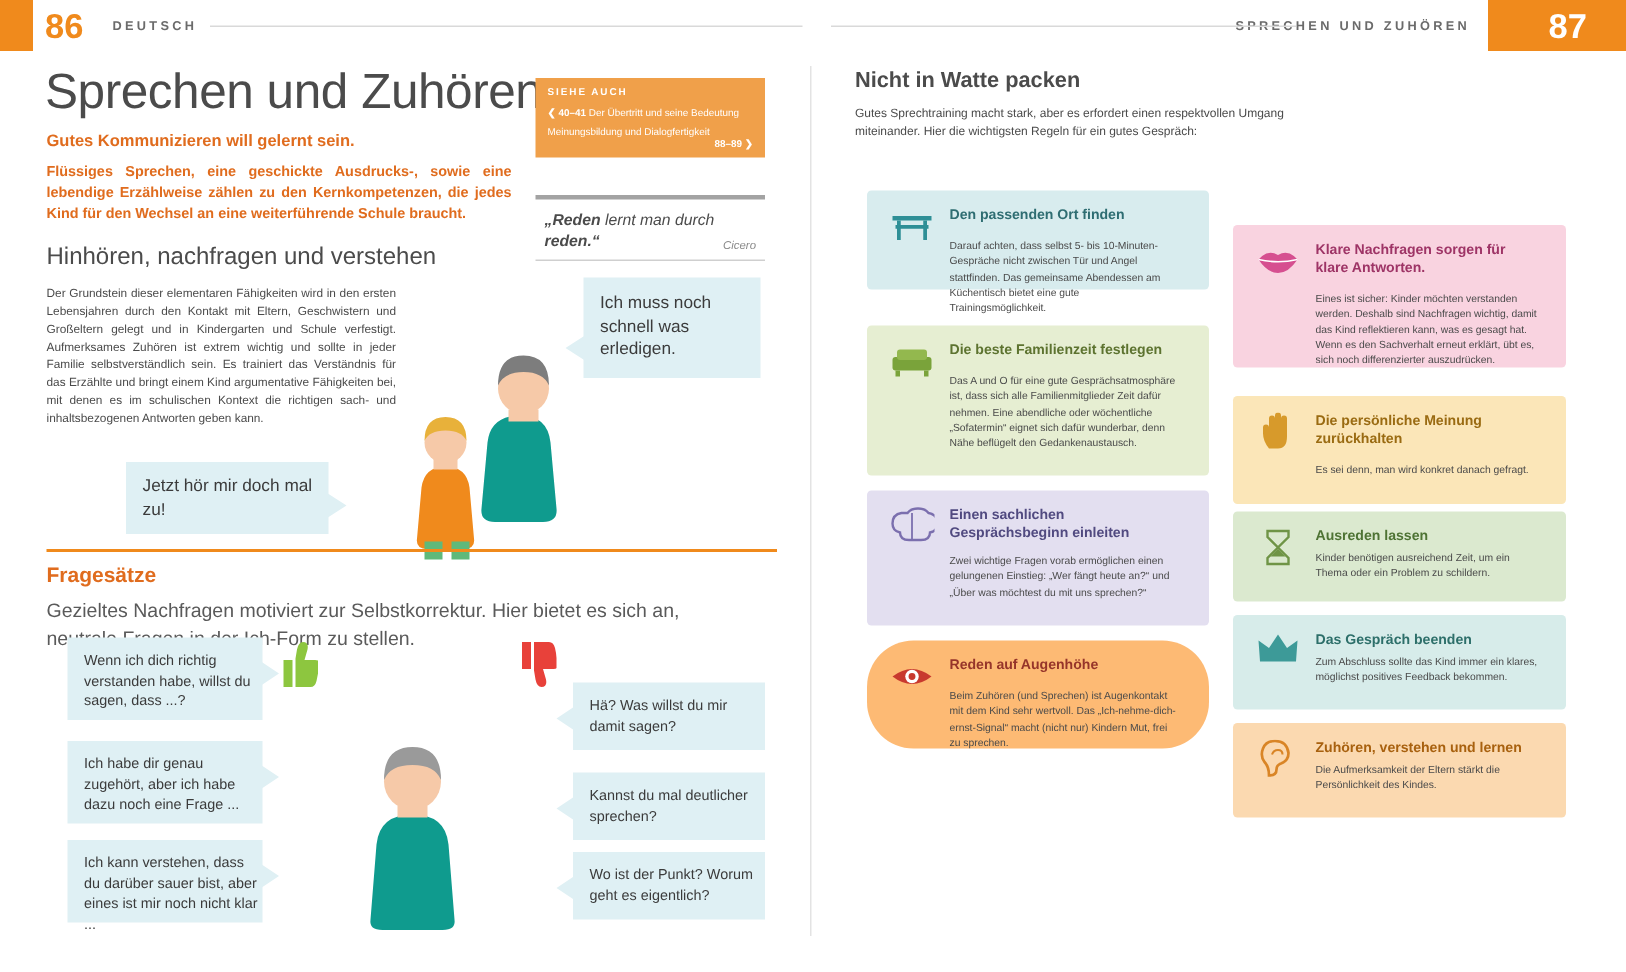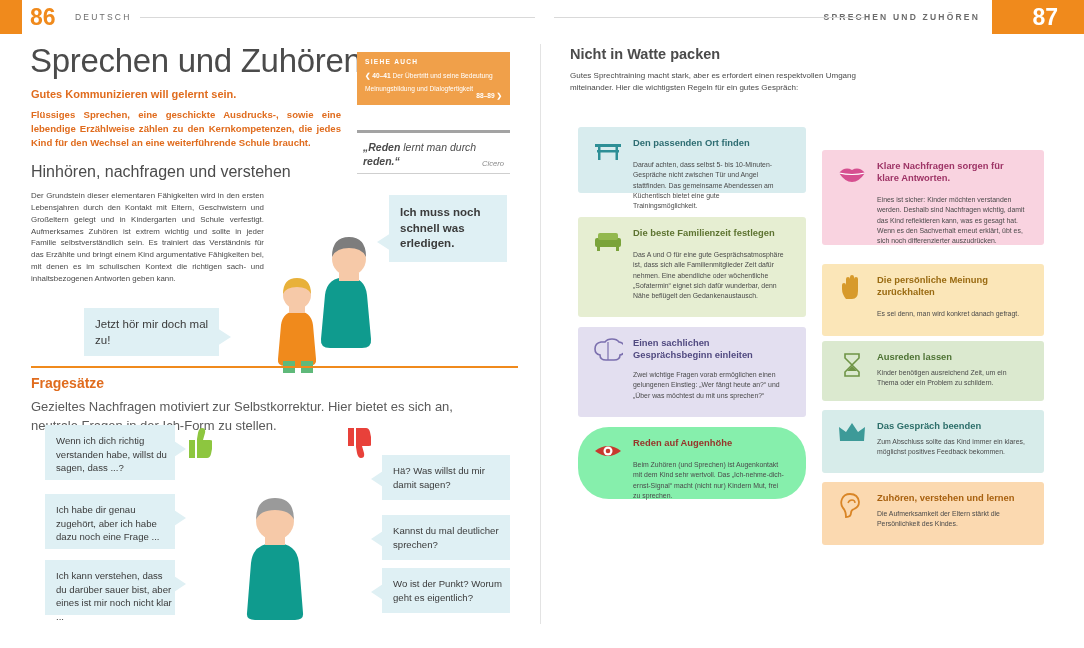--- a/index.html
+++ b/index.html
@@ -9,21 +9,21 @@
     background:#ffffff;
     color:#2b2b2b;
     overflow:hidden;
     position:relative;
   }
   .page{position:absolute;inset:0;}
 
   
   .hdr-left-block{position:absolute;left:0;top:0;width:22px;height:34px;background:#f08a1c;}
   .hdr-pagenum-left{position:absolute;left:30px;top:4px;font-size:23px;color:#f08a1c;font-weight:700;}
-  .hdr-label-left{position:absolute;left:75px;top:12px;font-size:8.5px;letter-spacing:2.2px;color:#6b6b6b;font-weight:400;}
+  .hdr-label-left{position:absolute;left:75px;top:12px;font-size:8.5px;letter-spacing:2.2px;color:#6b6b6b;font-weight:700;}
   .hdr-rule-left{position:absolute;left:140px;top:17px;width:395px;height:1px;background:#d9d9d9;}
 
   .hdr-right-block{position:absolute;right:0;top:0;width:92px;height:34px;background:#f08a1c;}
   .hdr-pagenum-right{position:absolute;right:26px;top:4px;font-size:23px;color:#ffffff;font-weight:700;}
   .hdr-label-right{position:absolute;right:104px;top:12px;font-size:8.5px;letter-spacing:2.2px;color:#6b6b6b;font-weight:700;}
   .hdr-rule-right{position:absolute;right:220px;top:17px;width:310px;height:1px;background:#d9d9d9;}
 
   
   .title-main{position:absolute;left:30px;top:42px;font-size:33px;color:#4b4b4b;font-weight:400;letter-spacing:-.3px;}
   .subtitle-main{position:absolute;left:31px;top:88px;font-size:11px;color:#e06c1e;font-weight:700;}
@@ -44,21 +44,21 @@
 
   
   .quote-box{position:absolute;left:357px;top:130px;width:153px;height:40px;border-top:3px solid #a3a3a3;border-bottom:1px solid #cfcfcf;}
   .quote-text{position:absolute;left:6px;top:7px;width:120px;font-size:10.5px;color:#4b4b4b;line-height:1.35;font-style:italic;}
   .quote-text b{font-weight:700;font-style:italic;}
   .quote-author{position:absolute;right:6px;top:26px;font-size:7.6px;color:#8a8a8a;font-style:italic;}
 
   
   .bubble{position:absolute;background:#dff0f4;}
   .bub-text{font-size:11.5px;line-height:1.35;color:#3b3b3b;}
-  .bub-ichmuss{left:389px;top:195px;width:118px;height:67px;font-weight:bold;}
+  .bub-ichmuss{left:389px;top:185px;width:118px;height:67px;}
   .bub-ichmuss .bub-text{position:absolute;left:11px;top:10px;width:100px;}
   .bub-ichmuss .tail{position:absolute;left:-12px;bottom:11px;width:0;height:0;border-top:9px solid transparent;border-bottom:9px solid transparent;border-right:14px solid #dff0f4;}
 
   .bub-jetzt{left:84px;top:308px;width:135px;height:48px;}
   .bub-jetzt .bub-text{position:absolute;left:11px;top:9px;width:118px;}
   .bub-jetzt .tail{position:absolute;right:-12px;bottom:10px;width:0;height:0;border-top:9px solid transparent;border-bottom:9px solid transparent;border-left:14px solid #dff0f4;}
 
   
   .div-orange{position:absolute;left:31px;top:366px;width:487px;height:2px;background:#f08a1c;}
 
@@ -90,21 +90,21 @@
   
   .cA1{left:578px;top:127px;width:228px;height:66px;background:#d8ecee;}
   .cA1 .ct{color:#2e6d72;}
   .cA1 .cb{top:33px;}
   .cA2{left:578px;top:217px;width:228px;height:100px;background:#e6eed2;}
   .cA2 .ct{color:#5d7330;}
   .cA2 .cb{top:33px;}
   .cA3{left:578px;top:327px;width:228px;height:90px;background:#e3dff0;}
   .cA3 .ct{color:#514a80;}
   .cA3 .cb{top:43px;}
-  .cA4{left:578px;top:427px;width:228px;height:72px;background:#86efac;border-radius:31px;}
+  .cA4{left:578px;top:427px;width:228px;height:72px;background:#fdba74;border-radius:31px;}
   .cA4 .ct{color:#96352a;}
   .cA4 .cb{top:33px;}
 
   
   .cB1{left:822px;top:150px;width:222px;height:95px;background:#f9d3e0;}
   .cB1 .ct{color:#9e3466;}
   .cB1 .cb{top:45px;}
   .cB2{left:822px;top:264px;width:222px;height:72px;background:#fbe6b8;}
   .cB2 .ct{color:#9a6b12;}
   .cB2 .cb{top:45px;}

